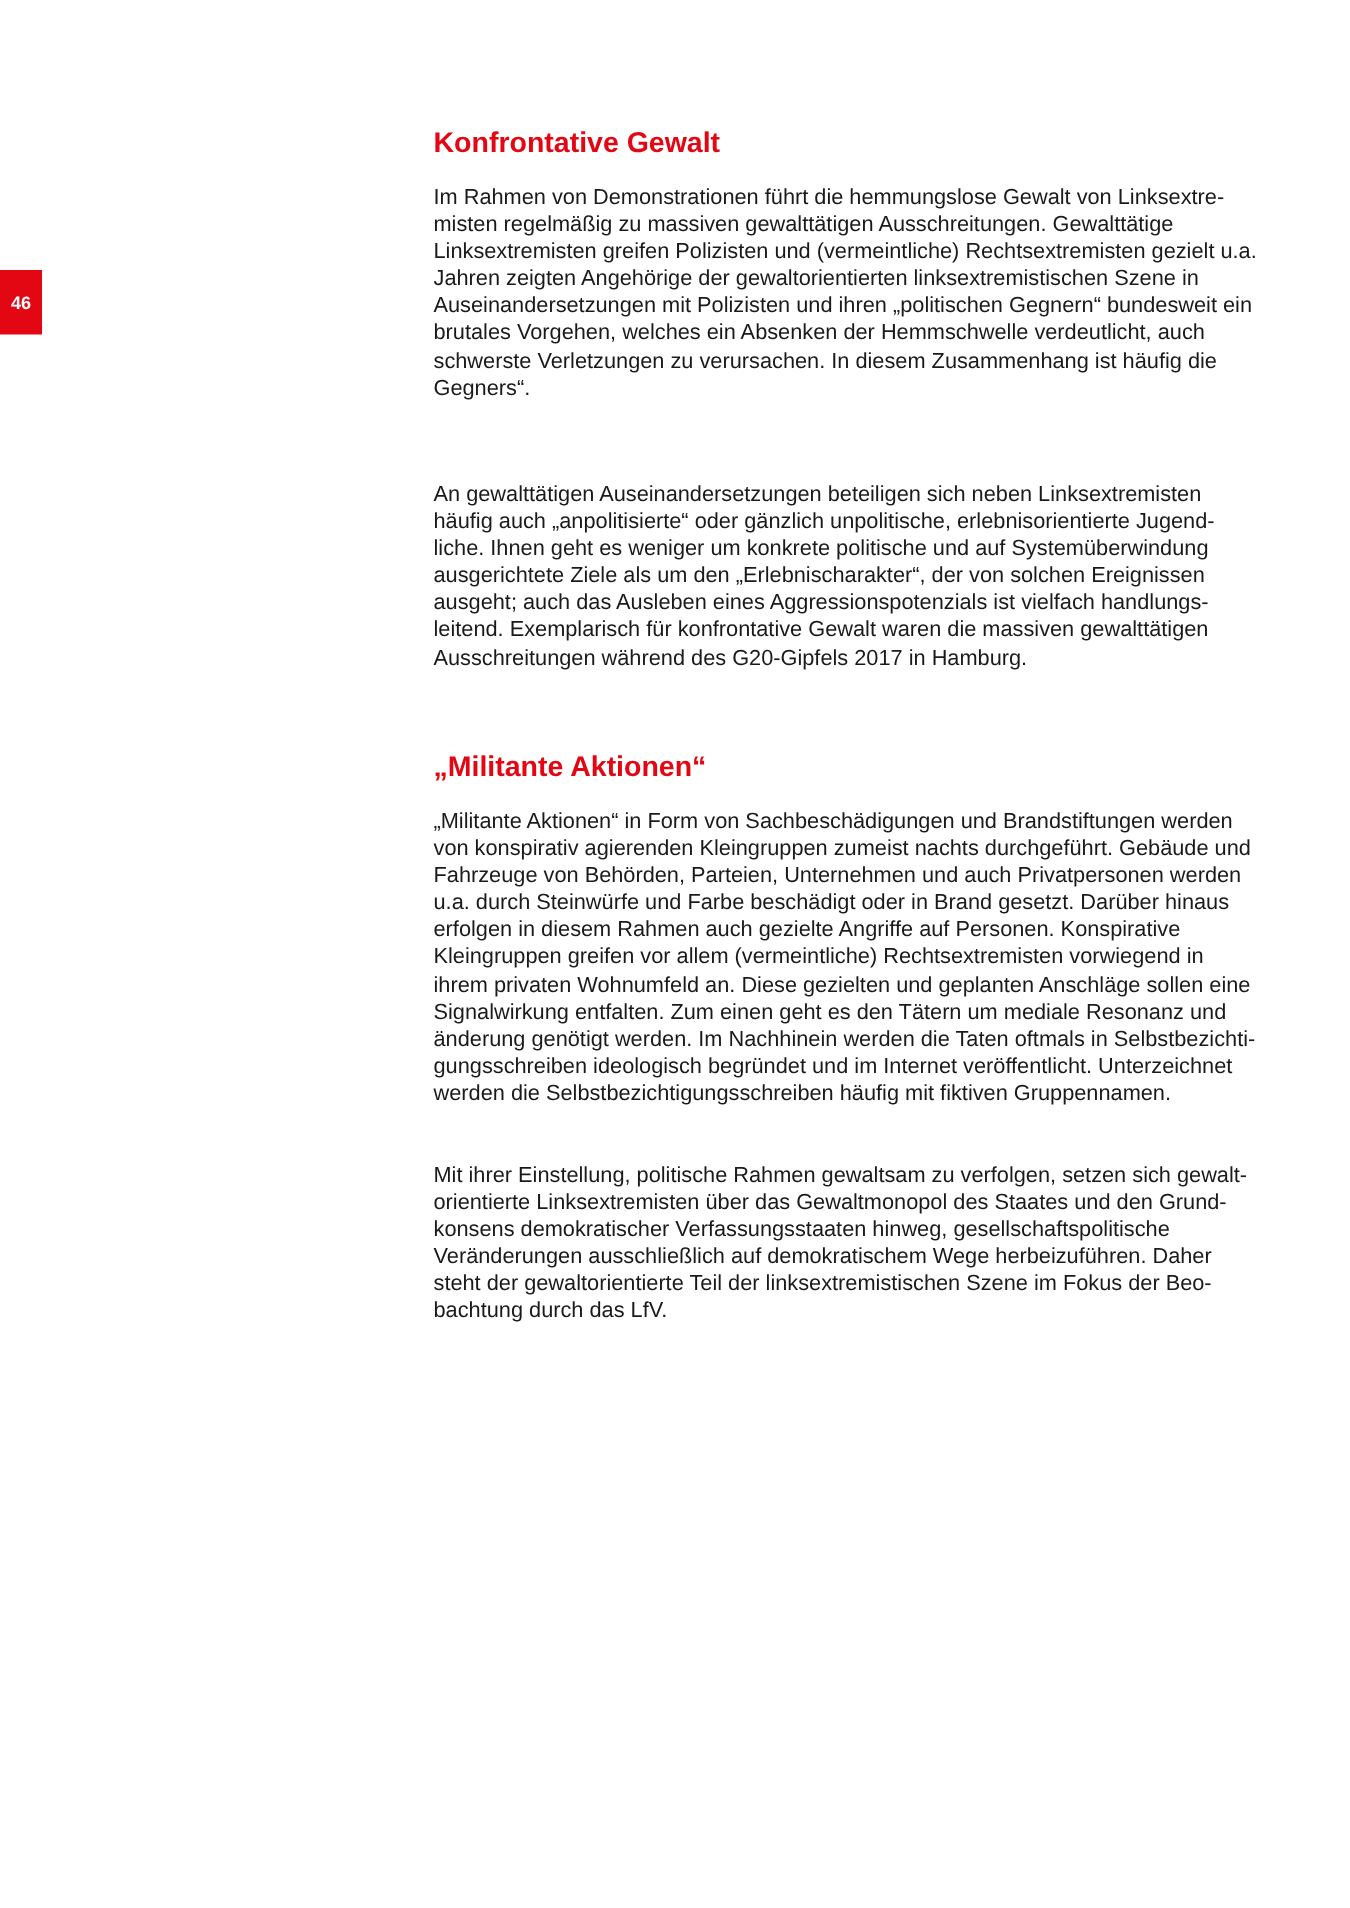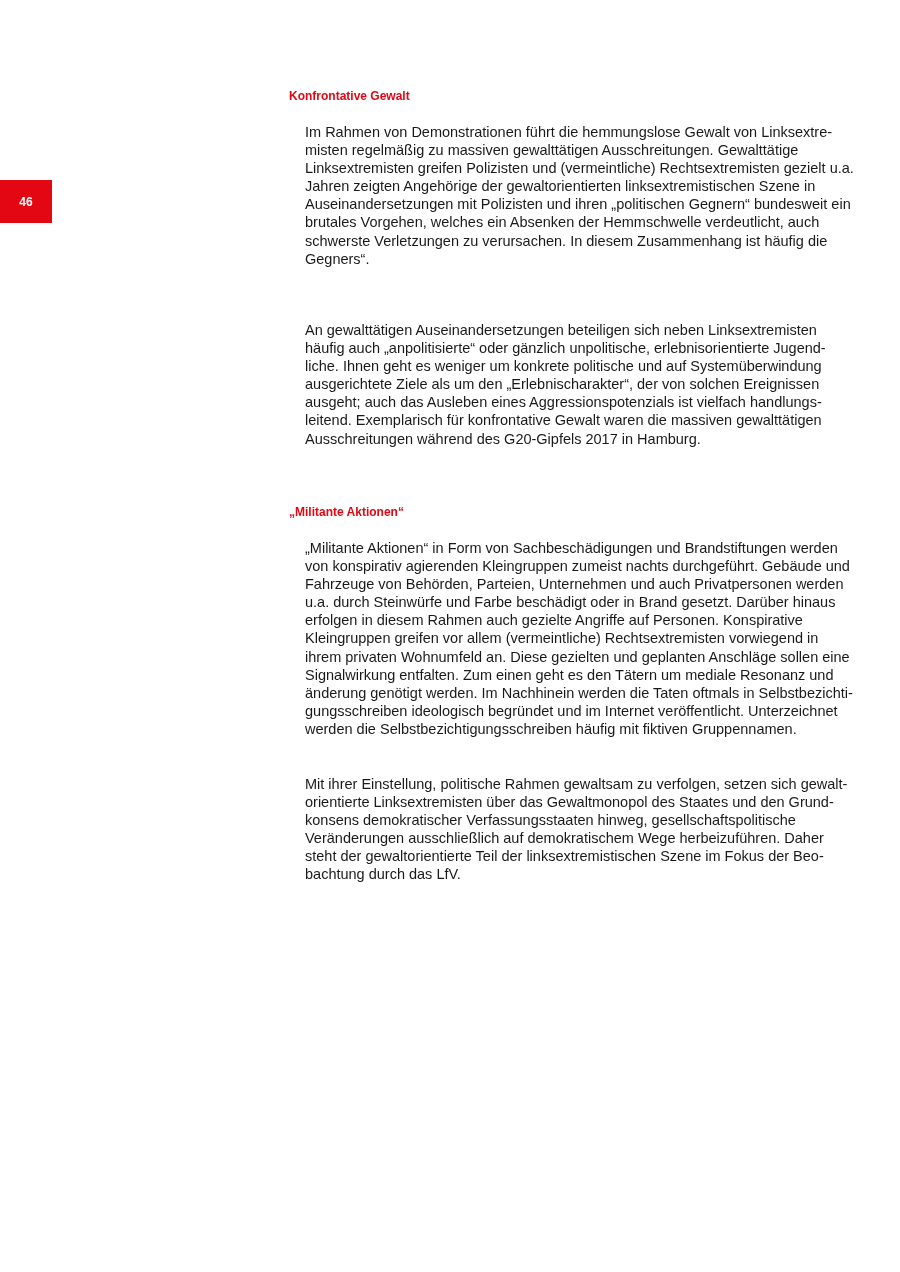--- a/index.html
+++ b/index.html
@@ -1,24 +1,24 @@
 <!DOCTYPE html>
 <html><head>
   <meta charset="utf-8">
   <style>
     html, body { margin: 0; padding: 0; background: #ffffff; }
     body { width: 900px; height: 1272px; position: relative; overflow: hidden;
            font-family: "Liberation Sans", "DejaVu Sans", sans-serif; color: #1a1a1a; }
-    .page-tab { position: absolute; left: 0; top: 180px; width: 52px; height: 43px;
+    .page-tab { position: absolute; left: 0; top: 180px; width: 28px; height: 43px;
                 background: #e30613; color: #ffffff; font-weight: bold; font-size: 12px;
                 display: flex; align-items: center; justify-content: center; }
     .content { position: absolute; left: 289px; top: 0; width: 560px; }
     .heading { position: absolute; left: 0; color: #e30613; font-weight: bold;
-               font-size: 12px; line-height: 18px; white-space: nowrap; text-align: right; }
-    .para { position: absolute; left: 0; font-size: 14.5px; line-height: 18.1px; margin-left: 16px; }
+               font-size: 19px; line-height: 18px; white-space: nowrap; text-align: right; }
+    .para { position: absolute; left: 0; font-size: 14.5px; line-height: 18.1px; }
     .para .line { display: block; white-space: nowrap; }
   </style>
 </head>
 <body>
 
 <div class="page-tab">
   <span>46</span>
 </div>
 
 <div class="content">

